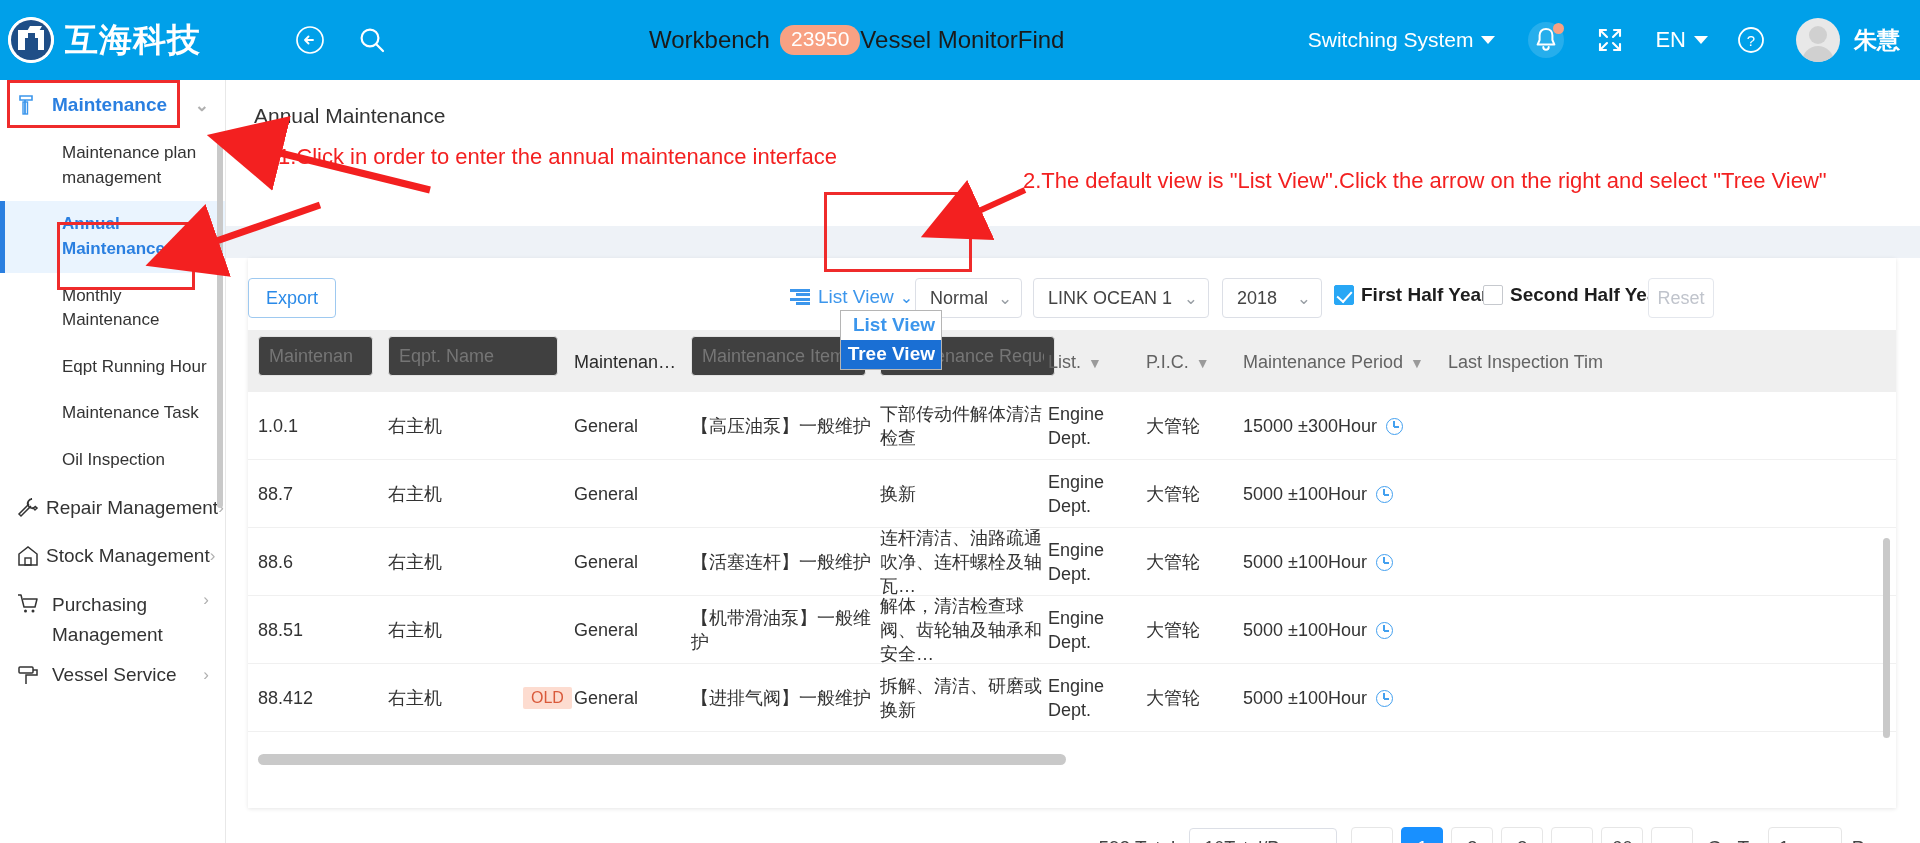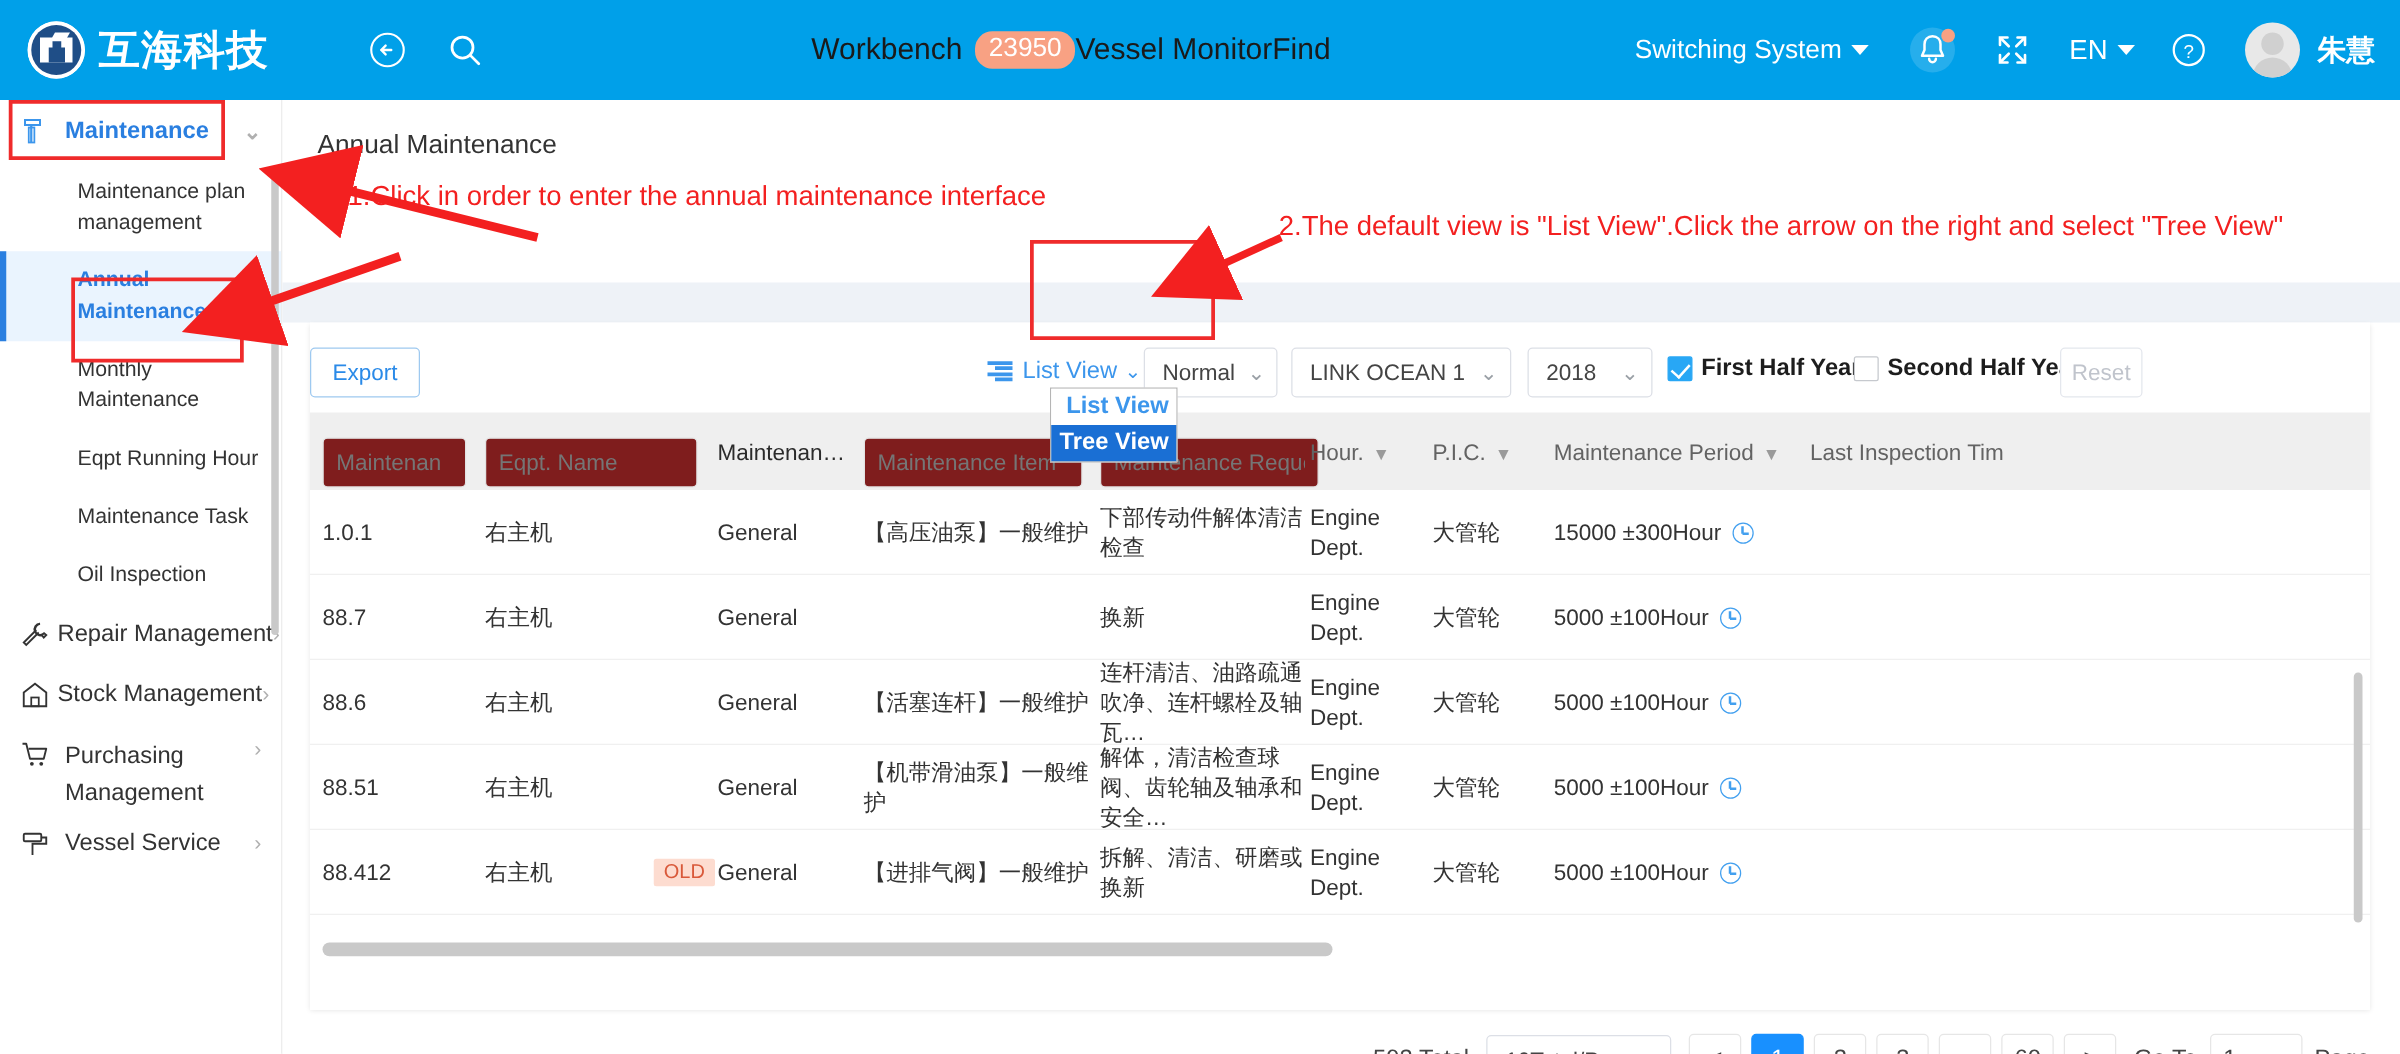--- a/index.html
+++ b/index.html
@@ -9,21 +9,21 @@
     font-family:"Liberation Sans", sans-serif;
     background:#fff; color:#333;
     -webkit-font-smoothing:antialiased;
   }
 
   
   #topbar {
     position:absolute; left:0; top:0; width:1920px; height:80px;
     background:#00a0e9; display:flex; align-items:center;
   }
-  #brand { display:flex; align-items:center; padding-left:22px; width:270px; }
+  #brand { display:flex; align-items:center; padding-left:8px; width:270px; }
   .logo-circle {
     width:46px; height:46px; border-radius:50%;
     background:#fff; position:relative; overflow:hidden;
     display:flex; align-items:center; justify-content:center;
   }
   .logo-circle svg { display:block; }
   #brand-name {
     color:#fff; font-size:33px; font-weight:bold; margin-left:11px;
     letter-spacing:1px; white-space:nowrap;
   }
@@ -183,22 +183,22 @@
     border:1px solid #e4e7ed; border-radius:4px; background:#fff;
     color:#c0c4cc; font-size:18px; cursor:pointer;
   }
 
   
   #filterrow {
     position:absolute; left:0; top:72px; width:1648px; height:62px;
     background:#efefef; overflow:hidden;
   }
   .finput {
-    position:absolute; top:20px; height:40px; border:1px solid #e2e2e2;
-    border-radius:4px; background:#7f1d1d; font-size:18px; color:#aaa;
+    position:absolute; top:6px; height:40px; border:1px solid #e2e2e2;
+    border-radius:4px; background:#404040; font-size:18px; color:#aaa;
     padding:0 10px; outline:none; font-family:"Liberation Sans", sans-serif;
   }
   #f-code { left:10px; width:115px; }
   #f-eqpt { left:140px; width:170px; }
   #f-item { left:443px; width:175px; }
   #f-req  { left:632px; width:175px; }
   .fhdr {
     position:absolute; font-size:18px; color:#636363; white-space:nowrap;
     display:flex; align-items:center;
   }
@@ -506,21 +506,21 @@
 
     <div id="filterrow">
       <input class="finput" id="f-code" placeholder="Maintenan" style="">
       <input class="finput" id="f-eqpt" placeholder="Eqpt. Name" style="">
       <div class="fhdr" id="h-type">
         <span>Maintenan…</span>
       </div>
       <input class="finput" id="f-item" placeholder="Maintenance Item" style="">
       <input class="finput" id="f-req" placeholder="Maintenance Reque" style="">
       <div class="fhdr" id="h-dept">
-        <span>Hour.</span>
+        <span>List.</span>
         <span class="sorter">▼</span>
       </div>
       <div class="fhdr" id="h-pic">
         <span>P.I.C.</span>
         <span class="sorter">▼</span>
       </div>
       <div class="fhdr" id="h-period">
         <span>Maintenance Period</span>
         <span class="sorter">▼</span>
       </div>

